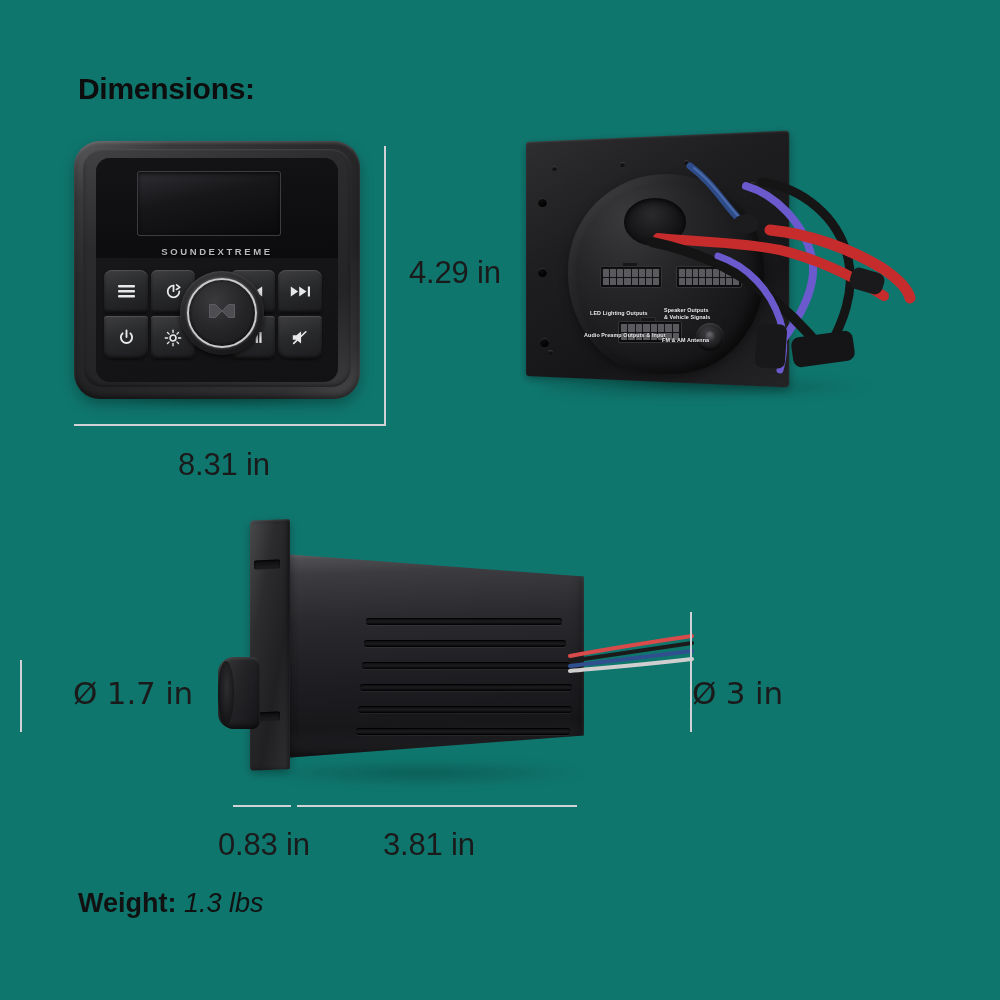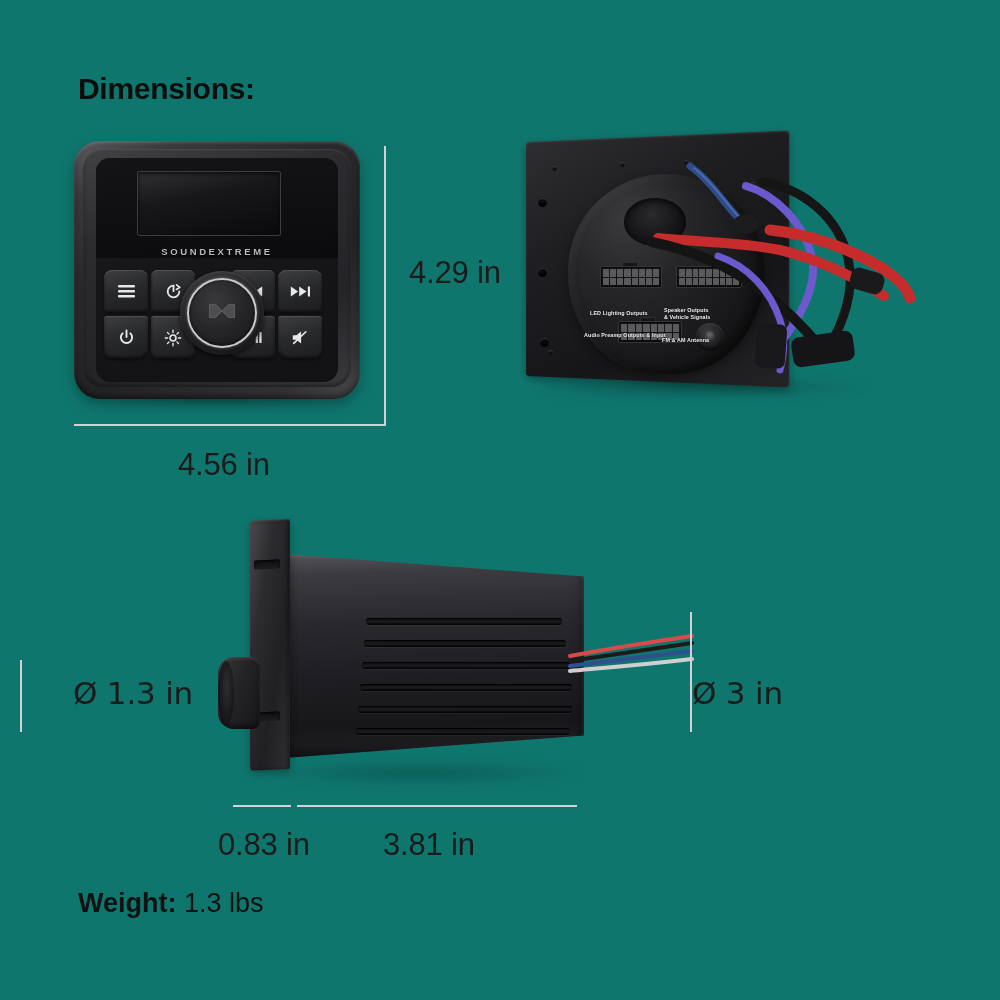--- a/index.html
+++ b/index.html
@@ -15,21 +15,21 @@
   .section-title {
     position: absolute; left: 78px; top: 72px;
     font-size: 30px; font-weight: bold; color: #0d0d0d;
     letter-spacing: -0.3px;
   }
   .weight-line {
     position: absolute; left: 78px; top: 888px;
     font-size: 27px; color: #111; white-space: nowrap;
   }
   .weight-label { font-weight: bold; }
-  .weight-value { font-weight: normal; }
+  .weight-value { font-weight: normal; font-style: italic; }
 
   
   .dim {
     position: absolute; font-size: 31px; color: #1a1a1a;
     letter-spacing: -0.2px; white-space: nowrap;
   }
   .dim-h-right { left: 409px; top: 255px; }
   .dim-w-top   { left: 178px; top: 447px; }
   .dim-d-left  { left: 73px;  top: 675px; }
   .dim-d-right { left: 692px; top: 675px; }
@@ -384,21 +384,21 @@
           </div>
         </div>
 
       </div>
     </div>
   </div>
 
   <div class="dline dline-v dl-top-right"></div>
   <div class="dim dim-h-right">4.29 in</div>
   <div class="dline dline-h dl-top-bottom"></div>
-  <div class="dim dim-w-top">4.56 in</div>
+  <div class="dim dim-w-top">8.31 in</div>
 
   <div class="unit-rear">
     <div class="rr-shadow"></div>
 
     <div class="rr-plate"></div>
     <div class="rr-hole" style="left:26px;  top:60px;"></div>
     <div class="rr-hole" style="left:26px;  top:130px;"></div>
     <div class="rr-hole" style="left:28px;  top:200px;"></div>
     <div class="rr-screw" style="left:40px; top:28px;"></div>
     <div class="rr-screw" style="left:108px;top:24px;"></div>
@@ -514,21 +514,21 @@
 
     <svg class="sp-wires" width="130" height="60" viewBox="0 0 130 60">
       <path d="M2 26 C 34 20, 70 14, 124 6" stroke="#d94a4a" stroke-width="4" fill="none" stroke-linecap="round"></path>
       <path d="M2 31 C 34 26, 70 21, 124 13" stroke="#1b1b1b" stroke-width="4" fill="none" stroke-linecap="round"></path>
       <path d="M2 36 C 34 32, 70 28, 124 21" stroke="#2f4f8f" stroke-width="4" fill="none" stroke-linecap="round"></path>
       <path d="M2 41 C 34 38, 70 35, 124 29" stroke="#cfcfcf" stroke-width="4" fill="none" stroke-linecap="round"></path>
     </svg>
   </div>
 
   <div class="dline dline-v dl-left-bottom"></div>
-  <div class="dim dim-d-left dia-sym">Ø 1.3 in</div>
+  <div class="dim dim-d-left dia-sym">Ø 1.7 in</div>
 
   <div class="dline dline-v dl-right-bottom"></div>
   <div class="dim dim-d-right dia-sym">Ø 3 in</div>
 
   <div class="dline dline-h dl-b-a"></div>
   <div class="dim dim-w-a">0.83 in</div>
 
   <div class="dline dline-h dl-b-b"></div>
   <div class="dim dim-w-b">3.81 in</div>
 

